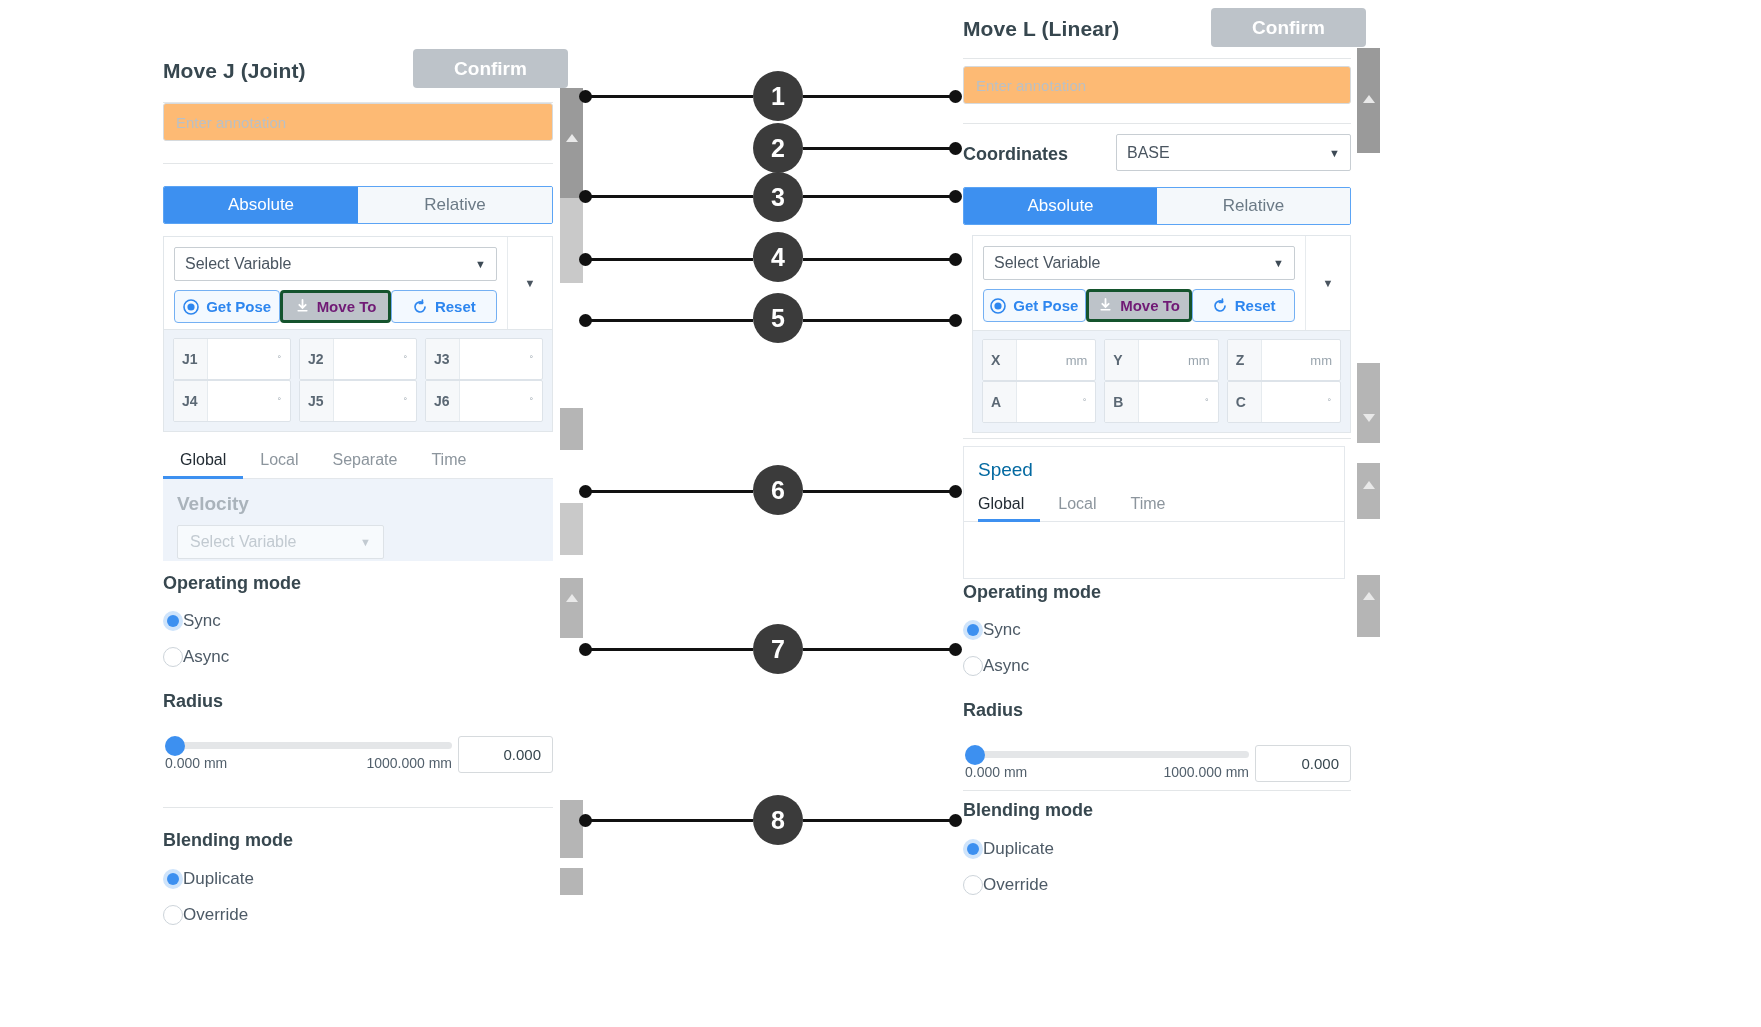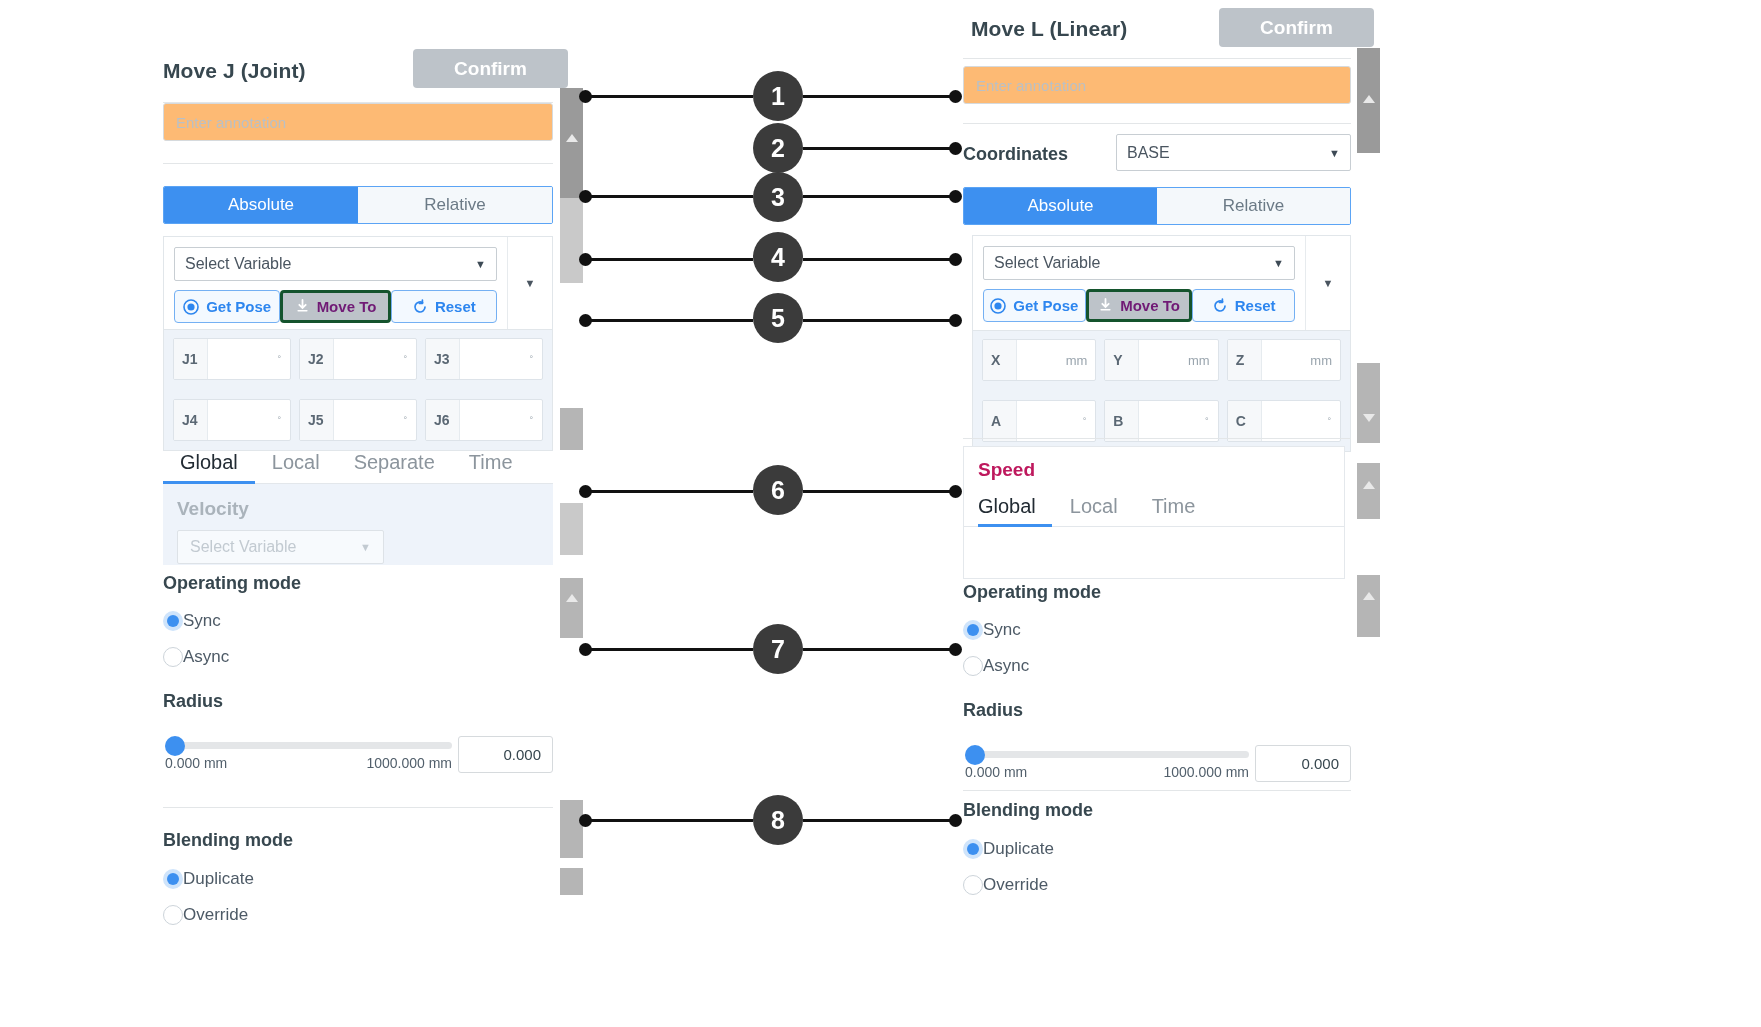--- a/index.html
+++ b/index.html
@@ -140,21 +140,21 @@
 
   
   .pose-grid-wrap {
     box-sizing: border-box;
     border: 1px solid #e1e6ea;
     border-top: none;
     background: #eef3f9;
     padding: 8px 9px 9px 9px;
   }
   .pose-row { display: flex; gap: 8px; }
-  .pose-row + .pose-row { margin-top: 19px; }
+  .pose-row + .pose-row { margin-top: 0; }
   .pose-cell {
     flex: 1 1 0;
     height: 42px;
     display: flex;
     align-items: center;
     border: 1px solid #dde3e9;
     background: #ffffff;
     box-sizing: border-box;
     border-radius: 2px;
     overflow: hidden;
@@ -181,21 +181,21 @@
   .pose-unit.deg { font-size: 9px; padding-right: 9px; }
 
   
   .tabs {
     display: flex;
     gap: 0;
     border-bottom: 1px solid #e3e7eb;
   }
   .tab {
     padding: 8px 17px 9px 17px;
-    font-size: 20px;
+    font-size: 16px;
     color: #8c959d;
     box-sizing: border-box;
     position: relative;
     text-align: center;
   }
   .tab.active { color: #222b33; }
   .tab.active::after {
     content: "";
     position: absolute;
     left: 0; right: 0; bottom: -1px;
@@ -231,22 +231,22 @@
 
   
   .speed-card {
     box-sizing: border-box;
     border: 1px solid #e4e8ec;
     background: #ffffff;
     padding: 12px 0 0 0;
   }
   .speed-card .speed-title {
     font-size: 19px;
-    font-weight: bold;
-    color: #be185d;
+    font-weight: normal;
+    color: #0369a1;
     padding-left: 14px;
     margin-bottom: 9px;
   }
   .speed-card .tabs { padding-left: 14px; }
   .speed-card .tab { padding: 5px 16px 8px 0; margin-right: 18px; }
 
   
   .section-head {
     font-size: 18px;
     font-weight: bold;
@@ -511,21 +511,21 @@
   <div class="sbar-seg sb-mid" style="top:320px; height:42px;"></div>
   <div class="sbar-seg sb-light" style="top:415px; height:52px;"></div>
   <div class="sbar-seg sb-mid" style="top:490px; height:60px;"></div>
   <div class="sb-arrow up" style="top:506px;"></div>
   <div class="sbar-seg sb-mid" style="top:712px; height:58px;"></div>
   <div class="sbar-seg sb-mid" style="top:780px; height:27px;"></div>
 </div>
 
 <div class="panel" style="left:963px; top:4px; width:388px; height:920px;">
 
-  <div style="position:absolute; left:8px; top:4px; width:388px; height:42px;">
+  <div style="position:absolute; left:0; top:4px; width:388px; height:42px;">
     <div class="panel-title" style="position:absolute; left:0; top:9px;">Move L (Linear)</div>
     <button class="confirm-btn" style="position:absolute; left:248px; top:0; width:155px; height:39px;">Confirm</button>
   </div>
   <div class="hr" style="position:absolute; left:0; top:54px; width:388px;"></div>
 
   <div style="position:absolute; left:0; top:62px; width:388px;">
     <input class="annot-input" type="text" value="" placeholder="Enter annotation" style="">
   </div>
   <div class="hr" style="position:absolute; left:0; top:119px; width:388px;"></div>
 

